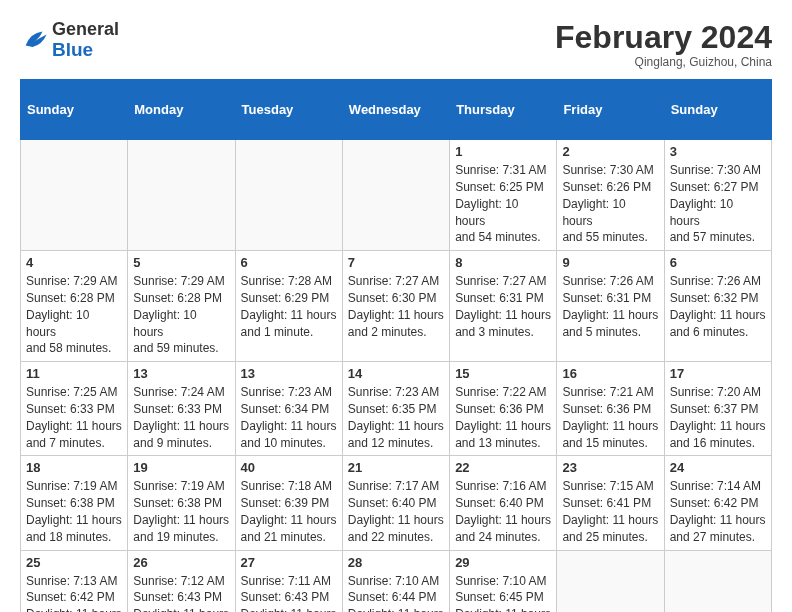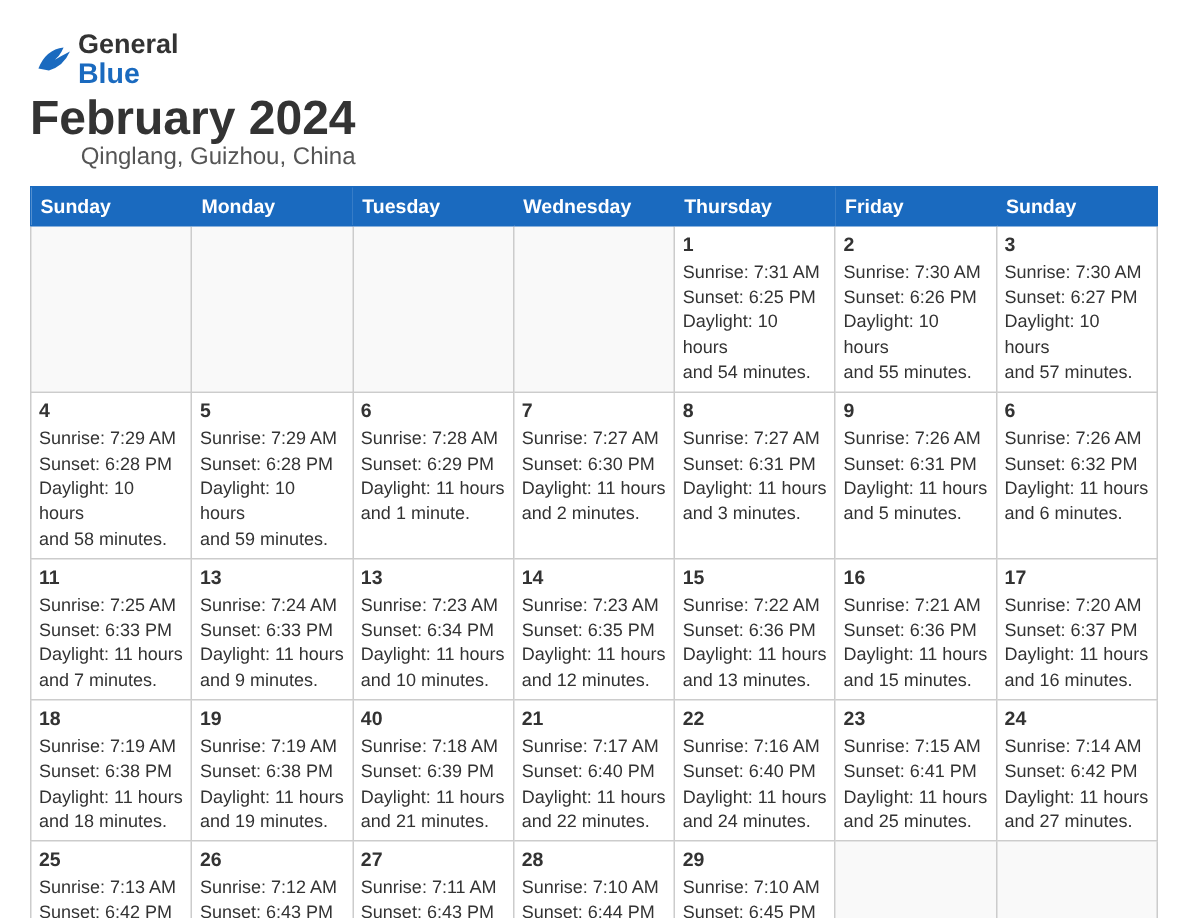--- a/index.html
+++ b/index.html
@@ -8,53 +8,52 @@
       background: #fff;
       width: 792px;
       min-height: 612px;
       padding: 20px;
     }
     .header {
       display: flex;
       justify-content: space-between;
       align-items: flex-start;
       margin-bottom: 10px;
-      flex-direction: column;
     }
     .logo {
       display: flex;
       align-items: center;
       gap: 4px;
     }
     .logo-bird {
       width: 28px;
       height: 28px;
     }
     .title-block {
       text-align: right;
     }
     .month-title {
       font-size: 32px;
       font-weight: bold;
       color: #333;
       line-height: 1.1;
     }
     .location {
-      font-size: 16px;
+      font-size: 12px;
       color: #555;
     }
     .calendar {
       width: 100%;
       border-collapse: collapse;
       font-size: 11px;
     }
     .calendar th {
       background: #1a6abf;
       color: #fff;
-      padding: 5px 6px;
+      padding: 22px 6px;
       text-align: left;
       font-size: 13px;
       font-weight: bold;
       border: 1px solid #1a6abf;
       margin-left: 45px;
     }
     .calendar td {
       border: 1px solid #ccc;
       vertical-align: top;
       padding: 4px 5px;

